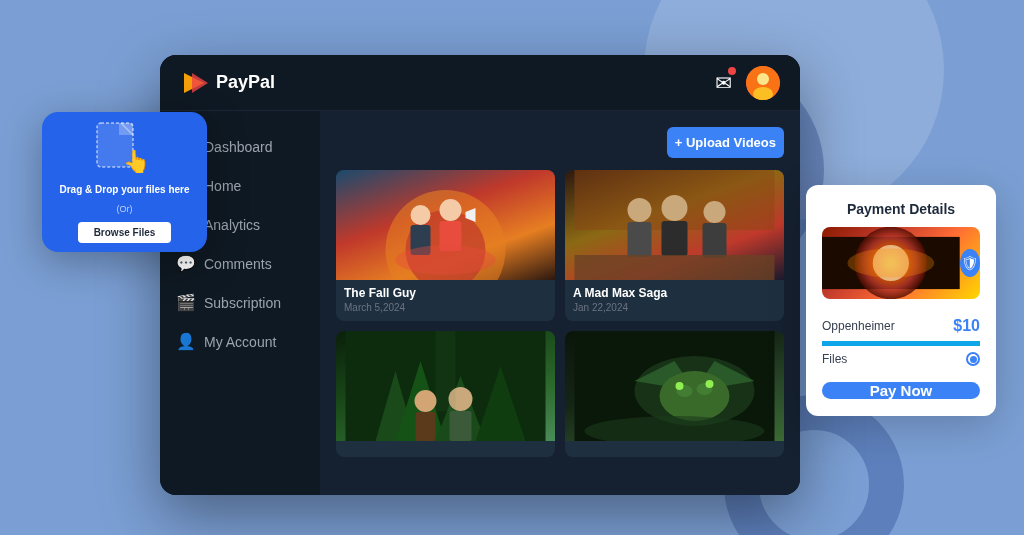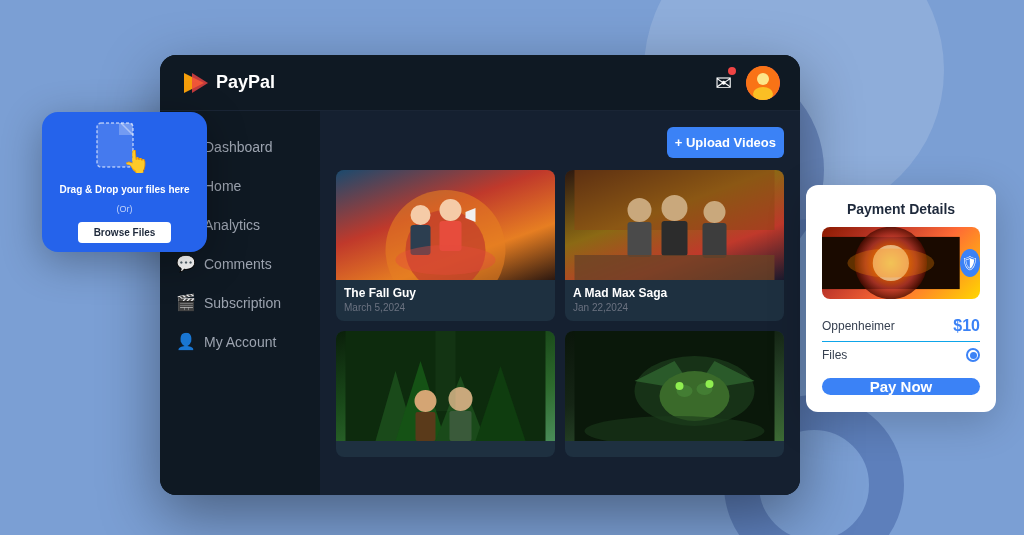--- a/index.html
+++ b/index.html
@@ -292,21 +292,21 @@
       align-items: center;
       justify-content: center;
       color: white;
       font-size: 14px;
     }
     .payment-row {
       display: flex;
       align-items: center;
       justify-content: space-between;
       padding: 6px 0;
-      border-bottom: 1px solid #0ea5e9;
+      border-bottom: 5px solid #0ea5e9;
     }
     .payment-row:last-of-type { border-bottom: none; }
     .payment-label {
       font-size: 12px;
       color: #374151;
       font-weight: 500;
     }
     .payment-amount {
       font-size: 16px;
       font-weight: 700;

